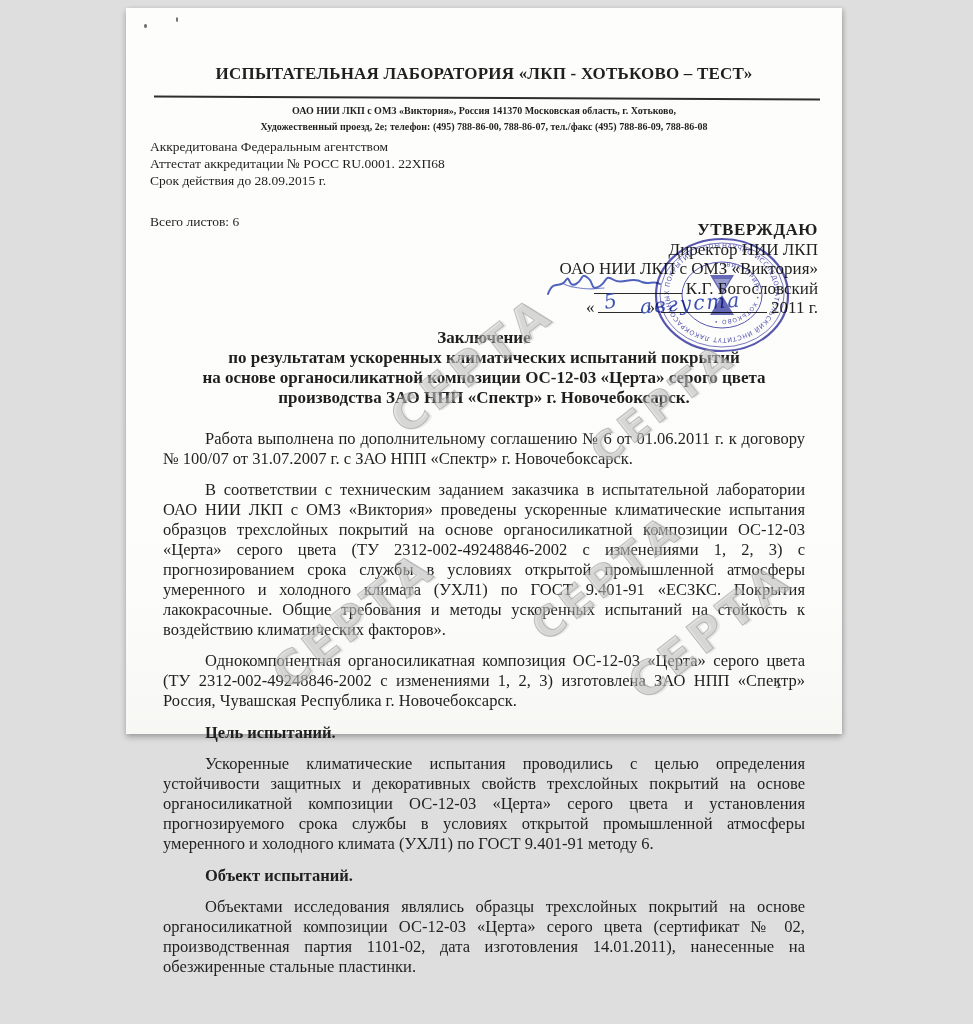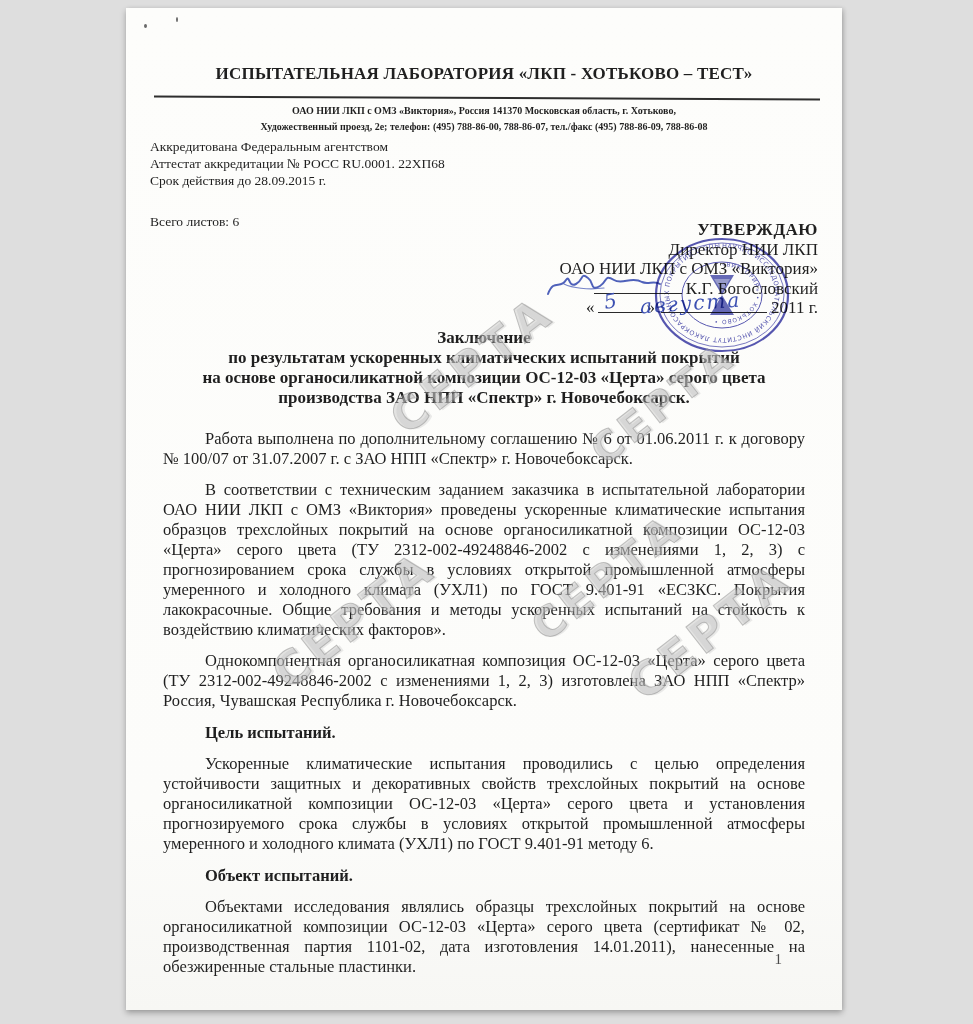--- a/index.html
+++ b/index.html
@@ -3,21 +3,21 @@
 <meta charset="utf-8">
 <style>
   html,body{margin:0;padding:0;}
   .viewport{
     position:relative;width:973px;height:1024px;
     background:#dedede;overflow:hidden;
     font-family:"Liberation Serif","DejaVu Serif",serif;
     color:#1f1f1f;
   }
   .paper{
-    position:absolute;left:126px;top:8px;width:716px;height:1002px;
+    position:absolute;left:126px;top:8px;width:716px;height:726px;
     background:linear-gradient(180deg,#fdfdfb 0%,#fcfcfa 80%,#f7f7f4 100%);
     box-shadow:0 3px 6px rgba(0,0,0,0.28), 2px 0 4px rgba(0,0,0,0.08);
   }
   
   .lab-title{
     position:absolute;top:56px;left:0;width:100%;
     text-align:center;font-weight:bold;font-size:17px;letter-spacing:.2px;
   }
   .header-rule{
     position:absolute;top:89px;left:28px;right:22px;height:0;

